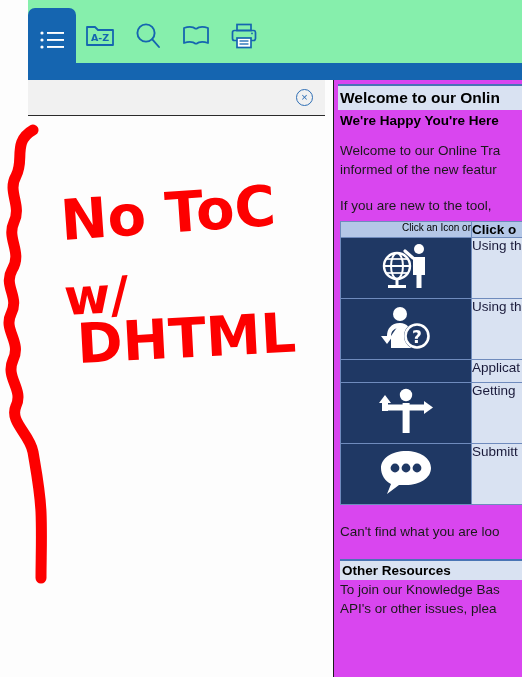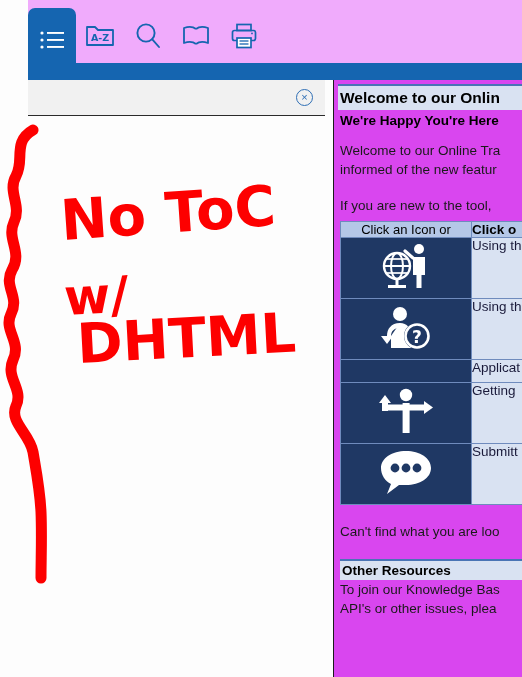--- a/index.html
+++ b/index.html
@@ -8,21 +8,21 @@
     background:#ffffff;
     font-family:"Liberation Sans",sans-serif;
     position:relative;
   }
   #app{position:absolute;inset:0;width:522px;height:677px;overflow:hidden;}
 
   
   .gutter{position:absolute;left:0;top:0;width:28px;height:677px;background:#fdfdfd;z-index:1;}
 
   
-  .toolbar{position:absolute;left:28px;top:0;width:494px;height:63px;background:#f0abfc;z-index:2;}
+  .toolbar{position:absolute;left:28px;top:0;width:494px;height:63px;background:#86efac;z-index:2;}
   .tb-icons{position:absolute;left:0;top:0;height:63px;display:flex;align-items:flex-start;}
   .tb-btn{
     width:48px;height:55px;margin-top:8px;
     display:flex;align-items:center;justify-content:center;
     border-radius:6px 6px 0 0;
     color:#1565b0;
   }
   .tb-btn.active{background:#1565b0;color:#ffffff;height:63px;margin-top:8px;border-radius:7px 7px 0 0;}
   .tb-btn svg{display:block;}
 
@@ -60,21 +60,21 @@
   }
   .doc-p{
     font-size:13.5px;color:#1a1a1a;padding:0 2px;white-space:nowrap;line-height:1.42;
   }
   .spacer-sm{height:13px;}
   .spacer-md{height:17px;}
 
   
   table.icon-table{border-collapse:collapse;margin:6px 2px 0 2px;table-layout:fixed;width:336px;}
   table.icon-table th,table.icon-table td{border:1px solid #6f8bbd;padding:0;vertical-align:top;}
-  .th-left{background:#b4c7e7;font-size:13px;font-weight:normal;color:#000;text-align:center;padding:1px 3px;width:130px;white-space:nowrap;}
+  .th-left{background:#b4c7e7;font-size:10px;font-weight:normal;color:#000;text-align:right;padding:1px 3px;width:130px;white-space:nowrap;}
   .th-right{background:#b4c7e7;font-size:13.5px;font-weight:bold;color:#000;text-align:left;padding:1px 3px;white-space:nowrap;}
   td.icon-cell{background:#1f3864;width:130px;height:52px;text-align:center;}
   td.icon-cell.tall{height:60px;}
   td.icon-cell svg{display:block;margin:4px auto;}
   td.desc-cell{background:#d9e2f2;font-size:13.5px;color:#1a1a3a;padding:1px 3px;white-space:nowrap;}
   td.short{height:22px;}
 
   .res-title{
     background:#d9e2f2;border-top:2px solid #4a74b5;
     font-size:13.5px;font-weight:bold;color:#000;padding:2px;

